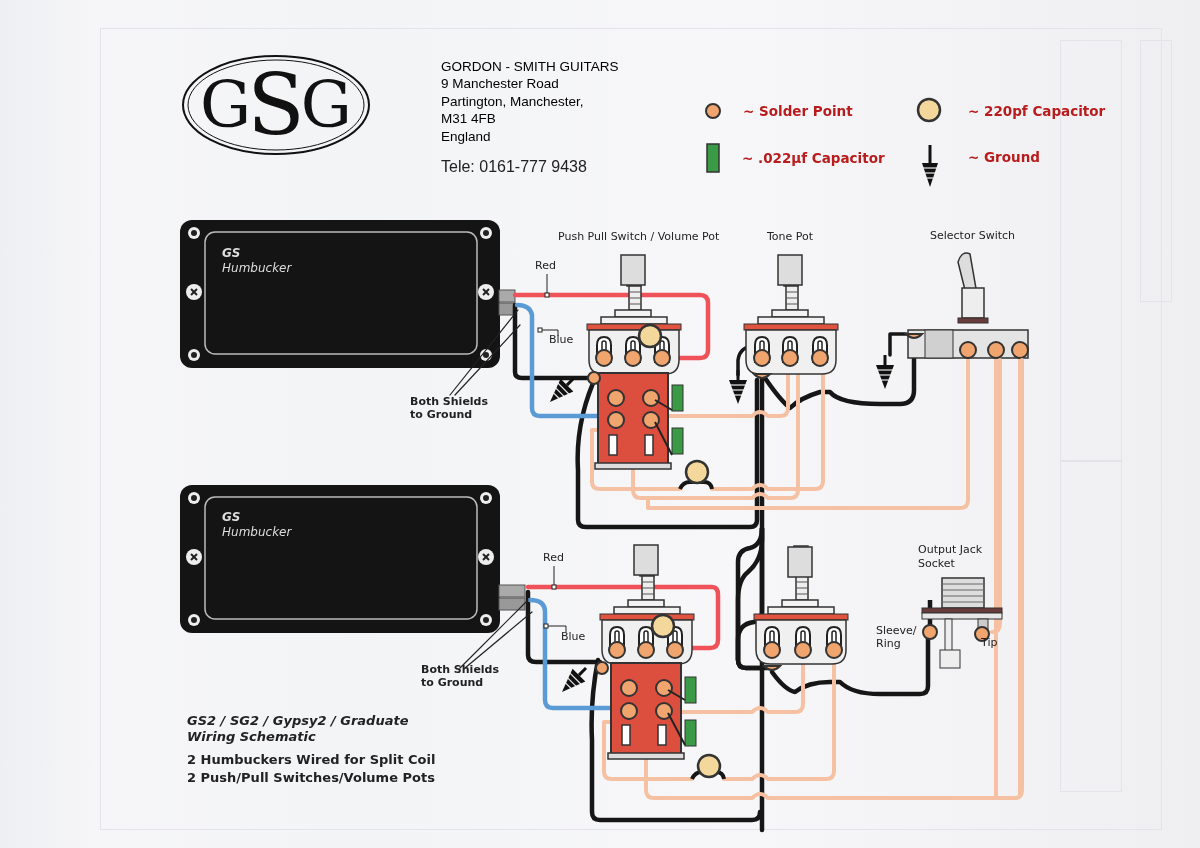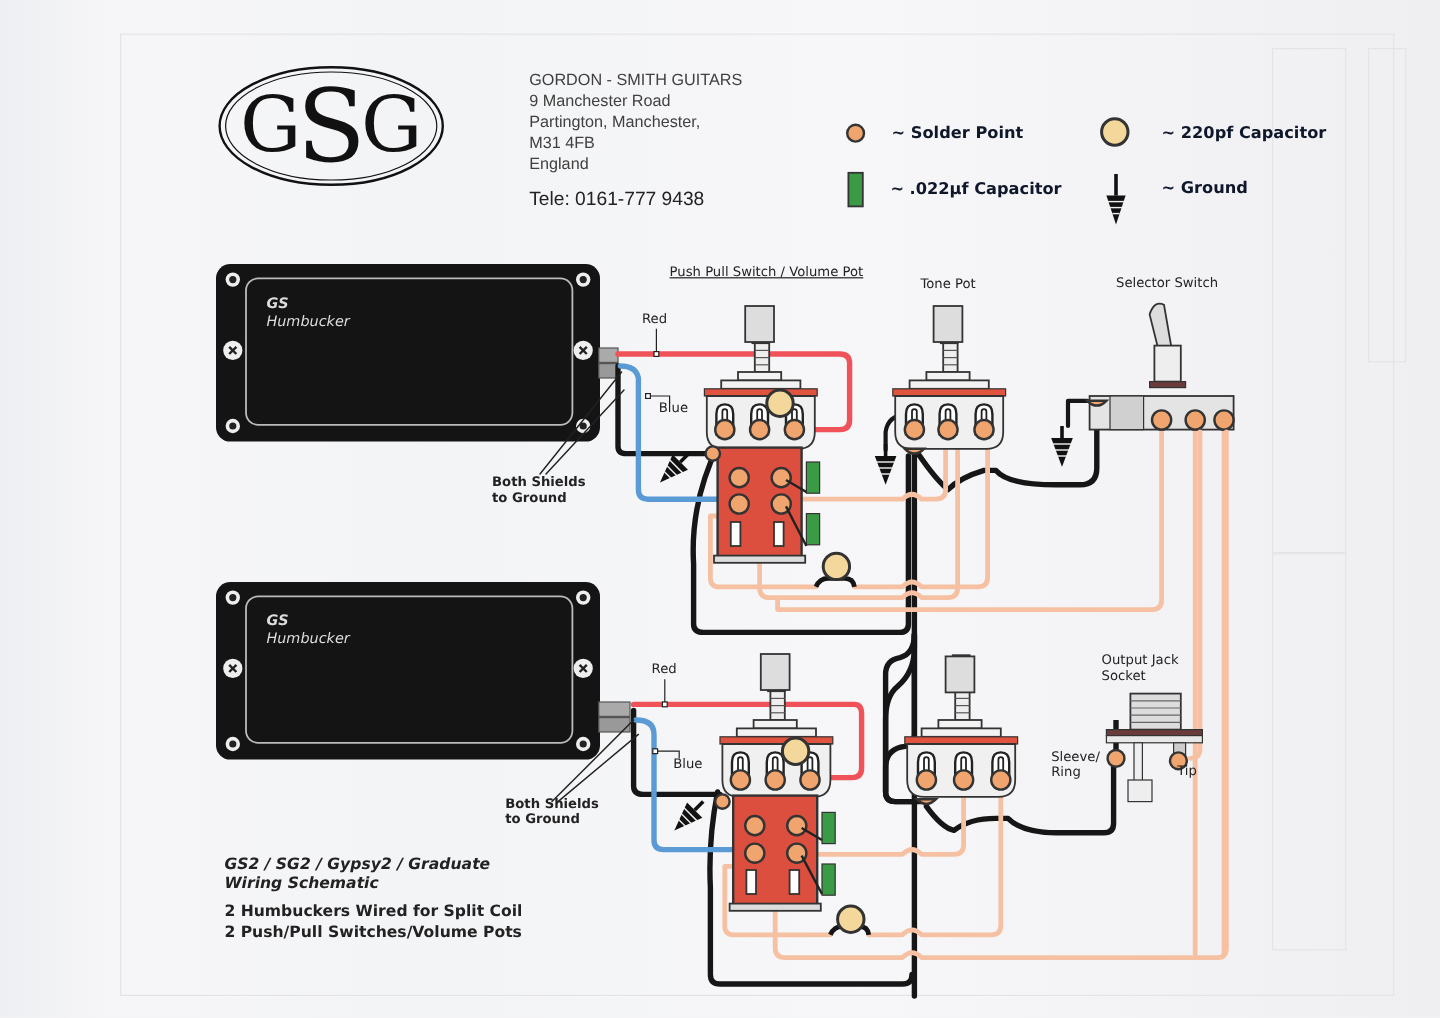--- a/index.html
+++ b/index.html
@@ -1,24 +1,24 @@
 <!DOCTYPE html>
 <html><head>
 <meta charset="utf-8">
 <style>
   html, body { margin:0; padding:0; }
   body { width:1200px; height:848px; overflow:hidden; background:#f4f4f6; position:relative; font-family:"DejaVu Sans", sans-serif; }
   .sheet { position:absolute; left:0; top:0; width:1200px; height:848px; background:linear-gradient(90deg,#eeeff2 0%,#f6f6f8 8%,#f3f4f6 30%,#f7f7f9 60%,#efeff2 100%); }
   .ghost { position:absolute; border:1px solid #e4e4e8; }
   .abs { position:absolute; }
   svg.main { position:absolute; left:0; top:0; }
-  .addr { position:absolute; left:441px; top:58px; font-family:"Liberation Sans", sans-serif; font-size:13.5px; line-height:17.4px; color:#404040; }
+  .addr { position:absolute; left:441px; top:58px; font-family:"Liberation Sans", sans-serif; font-size:13.5px; line-height:17.4px; color:#000000; }
   .addr div { white-space:nowrap; }
   .tele { position:absolute; left:441px; top:158px; font-family:"Liberation Sans", sans-serif; font-size:16px; color:#222; white-space:nowrap; }
-  .legend-txt { position:absolute; font-family:"DejaVu Sans", sans-serif; font-weight:bold; font-size:13.5px; color:#0f172a; white-space:nowrap; }
+  .legend-txt { position:absolute; font-family:"DejaVu Sans", sans-serif; font-weight:bold; font-size:13.5px; color:#b91c1c; white-space:nowrap; }
   .lbl { position:absolute; font-family:"DejaVu Sans", sans-serif; font-size:11px; color:#222; white-space:nowrap; }
   .lblb { position:absolute; font-family:"DejaVu Sans", sans-serif; font-size:11px; font-weight:bold; color:#222; line-height:13px; white-space:nowrap; }
   .hb-text { position:absolute; font-family:"DejaVu Sans", sans-serif; font-style:italic; color:#ddd; font-size:12px; line-height:15px; }
   .notes { position:absolute; left:187px; top:713px; font-family:"DejaVu Sans", sans-serif; color:#222; }
   .notes .t { font-weight:bold; font-style:italic; font-size:13px; line-height:16px; }
   .notes .l { font-weight:bold; font-size:13px; line-height:17.5px; margin-top:0; }
   .notes .first { margin-top:6px; }
   .logo-txt { position:absolute; font-family:"DejaVu Serif", serif; color:#111; }
 </style>
 </head>
@@ -473,21 +473,21 @@
 
 <div class="hb-text" style="left:222px;top:246px;">
   <div style="font-weight:bold;">GS</div>
   <div>Humbucker</div>
 </div>
 <div class="hb-text" style="left:222px;top:510px;">
   <div style="font-weight:bold;">GS</div>
   <div>Humbucker</div>
 </div>
 
-<div class="lbl" style="left:558px;top:220px;text-decoration:underline;">Push Pull Switch / Volume Pot</div>
+<div class="lbl" style="left:558px;top:230px;">Push Pull Switch / Volume Pot</div>
 <div class="lbl" style="left:767px;top:230px;">Tone Pot</div>
 <div class="lbl" style="left:930px;top:229px;">Selector Switch</div>
 <div class="lbl" style="left:918px;top:543px;line-height:14px;">
   <div>Output Jack</div>
   <div>Socket</div>
 </div>
 <div class="lbl" style="left:876px;top:624px;line-height:13px;">
   <div>Sleeve/</div>
   <div>Ring</div>
 </div>

